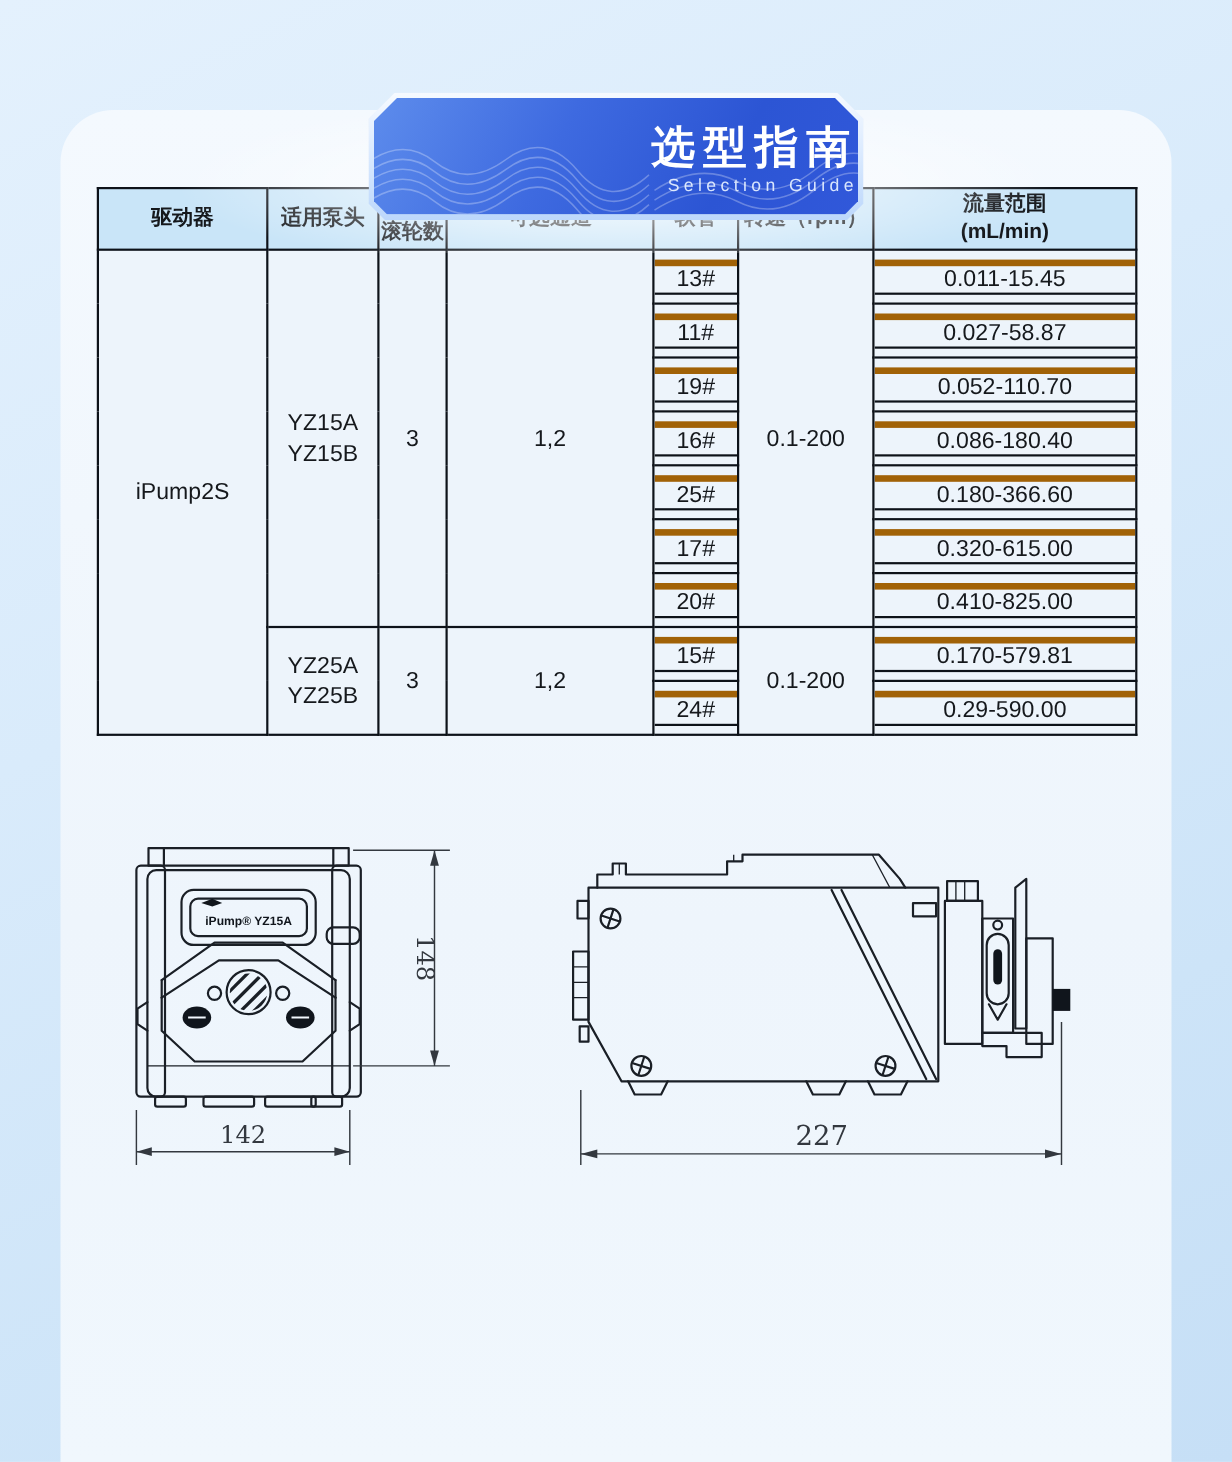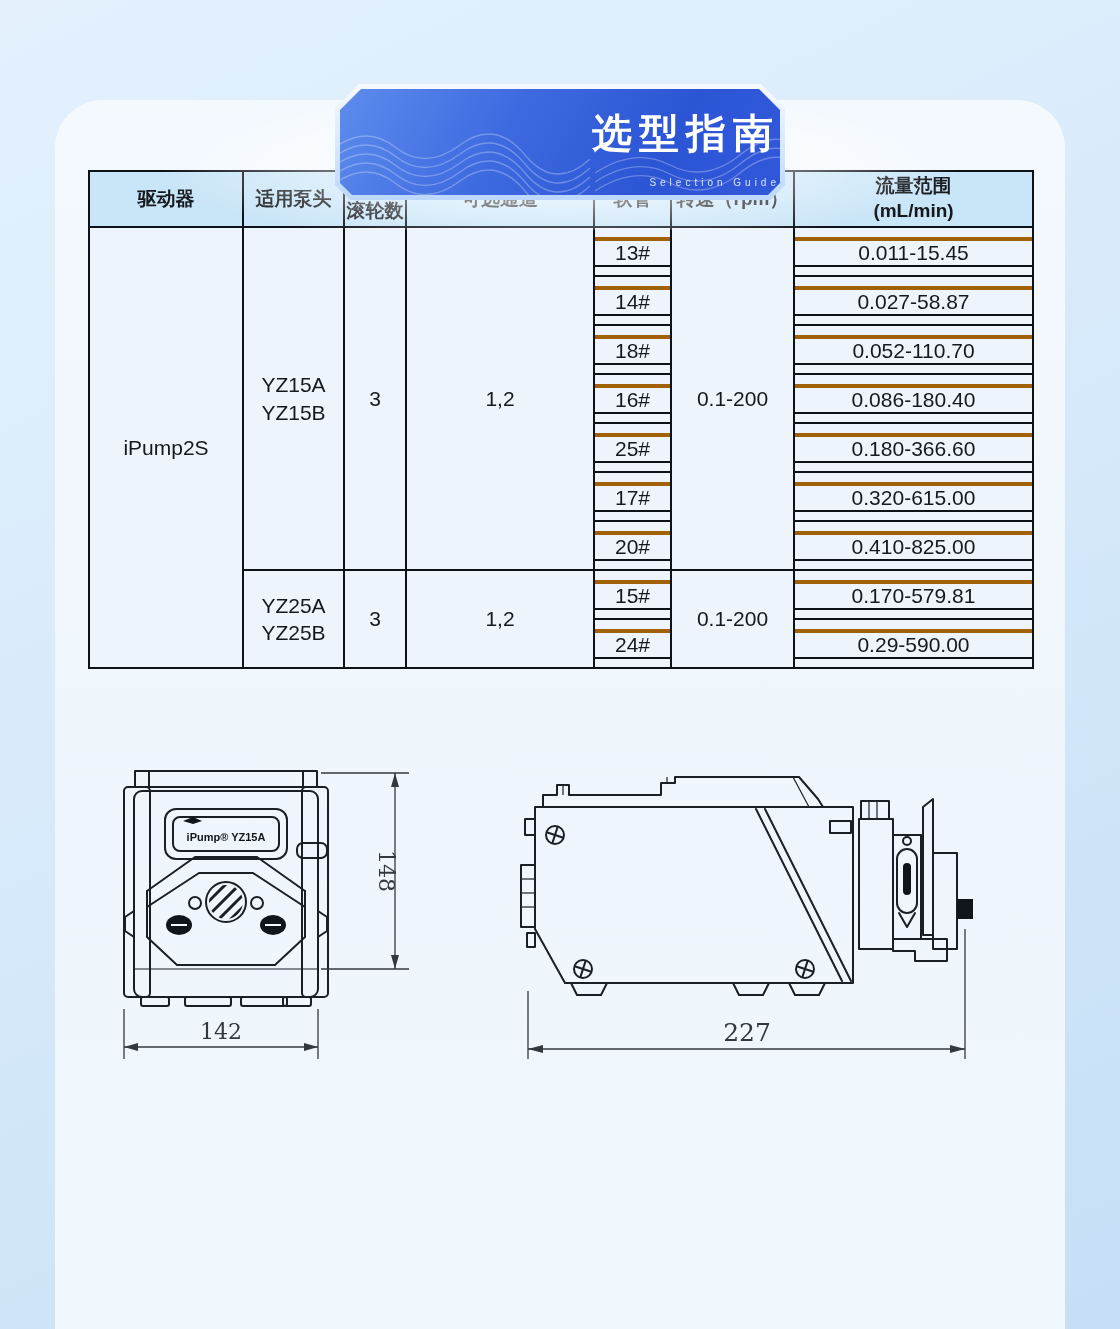--- a/index.html
+++ b/index.html
@@ -27,41 +27,41 @@
     clip-path:polygon(24px 0,calc(100% - 24px) 0,100% 24px,100% calc(100% - 15px),calc(100% - 15px) 100%,15px 100%,0 calc(100% - 15px),0 24px);
     filter:drop-shadow(0 8px 16px rgba(90,140,230,.45));
   }
   .banner{
     position:absolute;left:5px;top:5px;right:5px;bottom:5px;
     background:linear-gradient(118deg,#5d8cec 0%,#3e6ae0 38%,#2c55d4 72%,#3158da 100%);
     clip-path:polygon(21px 0,calc(100% - 21px) 0,100% 21px,100% calc(100% - 12px),calc(100% - 12px) 100%,12px 100%,0 calc(100% - 12px),0 21px);
     overflow:hidden;text-align:right;color:#fff;
   }
   .banner-title{margin-top:17px;font-size:40px;font-weight:bold;letter-spacing:7px;text-indent:7px;}
-  .banner-subtitle{margin-top:16px;font-size:10px;letter-spacing:4px;color:rgba(225,237,255,.95);}
+  .banner-subtitle{margin-top:0;font-size:16px;letter-spacing:4px;color:rgba(225,237,255,.95);}
   .waves{position:absolute;left:0;bottom:0;width:100%;height:100%;pointer-events:none;}
   
   table.spec{
     border-collapse:collapse;margin:70px 0 0 33px;
     width:944px;table-layout:fixed;
     border:2px solid #0d1219;background:#edf4fb;
     color:#15181c;
   }
   table.spec th,table.spec td{
     border:2px solid #0d1219;text-align:center;vertical-align:middle;
     padding:0;overflow:hidden;
   }
   table.spec thead tr{height:56px;}
   table.spec th{background:#c9e5f8;font-size:19px;font-weight:bold;line-height:1.25;}
   table.spec td{font-size:21px;background:#edf4fb;}
   table.spec tbody tr{height:49px;}
   td.boxed{border-top:none;border-bottom:none;padding:3px 0;}
   td.boxed .cellbox{
     height:100%;box-sizing:border-box;
-    border-top:4px solid #a16207;border-bottom:2px solid #0d1219;
+    border-top:6px solid #a16207;border-bottom:2px solid #0d1219;
     display:flex;align-items:center;justify-content:center;
   }
   .two-line span{display:block;line-height:1.3;}
   
   .drawings{display:flex;align-items:flex-start;margin-top:92px;padding-left:66px;gap:92px;}
   .drawings svg{display:block;}
   .draw{stroke:#1a1f26;stroke-width:2;fill:none;stroke-linejoin:round;stroke-linecap:round;}
   .thin{stroke:#1a1f26;stroke-width:1.2;fill:none;}
   .dim{stroke:#33383f;stroke-width:1.3;fill:none;}
   .dimtxt{fill:#33383f;font-family:"DejaVu Serif","Liberation Serif",serif;}
@@ -132,29 +132,29 @@
         <td class="boxed">
             <div class="cellbox">13#</div>
           </td>
         <td rowspan="7">0.1-200</td>
         <td class="boxed">
             <div class="cellbox">0.011-15.45</div>
           </td>
       </tr>
       <tr>
         <td class="boxed">
-            <div class="cellbox">14#</div>
+            <div class="cellbox">11#</div>
           </td>
         <td class="boxed">
             <div class="cellbox">0.027-58.87</div>
           </td>
       </tr>
       <tr>
         <td class="boxed">
-            <div class="cellbox">18#</div>
+            <div class="cellbox">19#</div>
           </td>
         <td class="boxed">
             <div class="cellbox">0.052-110.70</div>
           </td>
       </tr>
       <tr>
         <td class="boxed">
             <div class="cellbox">16#</div>
           </td>
         <td class="boxed">

